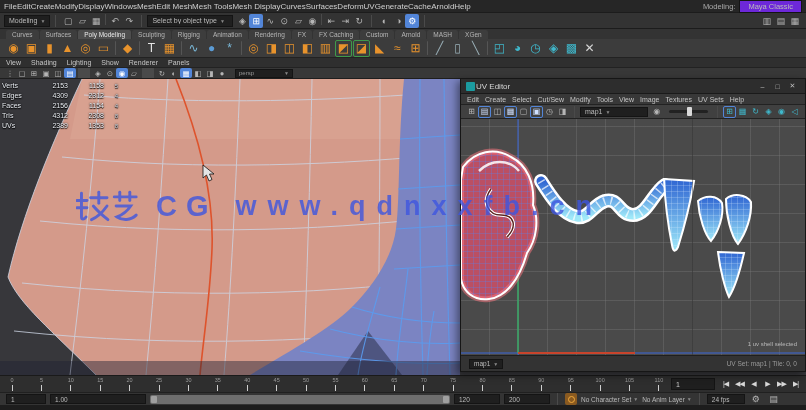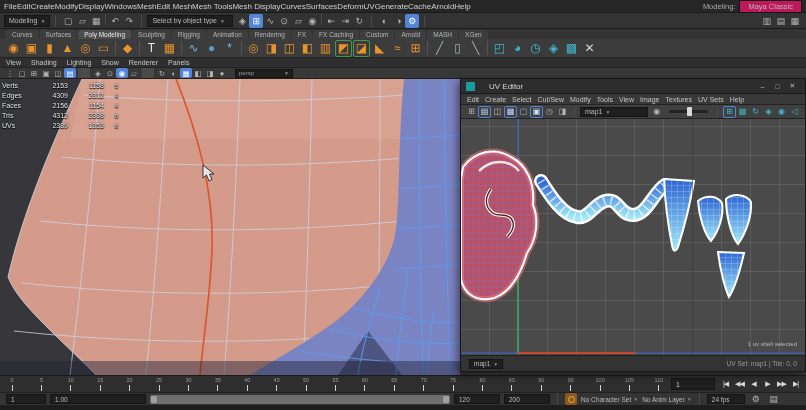--- a/index.html
+++ b/index.html
@@ -2,21 +2,21 @@
 <html style="--bg: #2b2b2b; --accent: #5285d8; --orange: #e8932c; --teal: #3fb8cc; --mesh: #d49a8a; --meshWire: #cdd5e4; --selEdge: #de532c; --blueFace: #7b84c2; --blueWire: #5a9cf0; --vpBg: #37373b; --uvBg: #4a4a4a; --shellTop: #2e64d2; --shellTip: #9fe9f9; --blob: #bb4f63; --blobWire: #5a82ea; --axisBlue: #3a66d8; --axisRed: #c8442c; --axisGreen: #3fae4f; --watermark: #3e56e0;"><head>
 <meta charset="utf-8">
 <style>
   html,body{margin:0;padding:0;background:#111;}
   *{box-sizing:border-box;font-family:"Liberation Sans",sans-serif;}
   .app{position:relative;width:806px;height:410px;background:var(--bg,#2b2b2b);overflow:hidden;color:#c9c9c9;}
   
   .menubar{height:13px;display:flex;align-items:center;padding:0 4px;background:#262626;border-bottom:1px solid #1c1c1c;font-size:8px;gap:9px;white-space:nowrap;}
   .menubar .mi{color:#cfcfcf;cursor:default;}
   .workspace{margin-left:auto;display:flex;align-items:center;gap:4px;font-size:7.5px;color:#aaa;}
-  .workspace .wbox{background:#be185d;border:1px solid #141414;padding:1px 8px;color:#bbb;}
+  .workspace .wbox{background:#6d28d9;border:1px solid #141414;padding:1px 8px;color:#bbb;}
   
   .statusline{height:16px;display:flex;align-items:center;gap:2px;padding:0 4px;background:#333;border-bottom:1px solid #1c1c1c;}
   .field{background:#1f1f1f;border:1px solid #141414;height:12px;display:flex;align-items:center;padding:0 4px;font-size:7px;color:#bbb;gap:3px;}
   .caret{font-size:5px;color:#888;}
   .vsep{width:1px;height:12px;background:#4a4a4a;margin:0 3px;}
   .ic{width:14px;height:14px;display:flex;align-items:center;justify-content:center;font-size:9px;color:#b5b5b5;border-radius:2px;}
   .ic i{font-style:normal;}
   .ic.active{background:var(--accent,#5285d8);color:#fff;}
   .ic.sep{width:1px;height:11px;background:#4a4a4a;margin:0 2px;border-radius:0;}
   .searchbox{display:flex;align-items:center;gap:3px;background:#1f1f1f;border:1px solid #141414;height:12px;width:150px;padding:0 4px;}
@@ -40,21 +40,21 @@
   .vpt-field{margin-left:6px;width:58px;height:9px;background:#1f1f1f;border:1px solid #141414;display:flex;align-items:center;justify-content:space-between;padding:0 3px;font-size:6px;color:#999;}
   
   .viewport{position:relative;height:296px;background:#37373b;overflow:hidden;}
   .hud{position:absolute;left:2px;top:2px;z-index:5;font-size:7px;color:#e9edf3;text-shadow:0 0 2px #000,0 1px 1px #000;}
   .hudrow{display:flex;gap:0;line-height:10px;}
   .hudrow .hl{width:30px;}
   .hudrow .hv{width:36px;text-align:right;}
   .hudrow .hc{width:14px;text-align:right;font-size:6px;color:#cdd3dc;}
   
   .uvwin{position:absolute;left:460px;top:78px;width:346px;height:294px;background:#3a3a3a;border:1px solid #161616;z-index:10;display:flex;flex-direction:column;box-shadow:-3px 3px 8px rgba(0,0,0,.45);}
-  .uvtitle{height:15px;background:#2d2d2d;display:flex;align-items:center;padding:0 5px;gap:14px;border-bottom:1px solid #1a1a1a;}
+  .uvtitle{height:15px;background:#2d2d2d;display:flex;align-items:center;padding:0 5px;gap:1px;border-bottom:1px solid #1a1a1a;}
   .uvtitle .appic{width:9px;height:9px;background:#1b9ba0;border-radius:1px;flex:none;}
   .uvtitle .t{font-size:8px;color:#d6d6d6;flex:1;}
   .winbtn{width:15px;height:13px;display:flex;align-items:center;justify-content:center;font-size:7px;color:#bbb;}
   .uvmenus{height:11px;display:flex;align-items:center;gap:6px;padding:0 6px;background:#383838;border-bottom:1px solid #222;font-size:7px;color:#c5c5c5;white-space:nowrap;}
   .uvtools{height:14px;display:flex;align-items:center;gap:2px;padding:0 4px;background:#404040;border-bottom:1px solid #222;}
   .uvtools .ic{width:13px;height:12px;font-size:8px;}
   .uvtools .ic.active{background:transparent;border:1px solid var(--accent,#5285d8);color:#cfe0ff;}
   .uvtools .teal i{color:var(--teal,#3fb8cc);}
   .slider{position:relative;width:40px;height:3px;background:#222;border-radius:2px;margin:0 4px;}
   .slider .knob{position:absolute;left:18px;top:-3px;width:5px;height:9px;background:#d9d9d9;border-radius:1px;}
@@ -749,14 +749,33 @@
     <span class="rfield" style="width:38px">24 fps</span>
     <span class="ic">
         <i>⚙</i>
       </span>
     <span class="ic">
         <i>▤</i>
       </span>
   </div>
   <div class="cmdstrip"></div>
 
+  <div class="watermark">
+    <svg width="62" height="34" viewBox="0 0 68 36" aria-label="技艺">
+      <g fill="none" stroke="#3e56e0" stroke-width="3.2" stroke-linecap="round">
+        <path d="M6,4 C6,16 6,26 6,30 C6,33 9,33 11,30"></path>
+        <path d="M1,12 H12"></path>
+          <path d="M1,20 H12"></path>
+        <path d="M16,9 H34"></path>
+          <path d="M25,3 V15"></path>
+        <path d="M19,18 C24,24 30,29 35,33"></path>
+        <path d="M34,18 C29,25 24,30 17,33"></path>
+        <path d="M42,8 H66"></path>
+          <path d="M48,3 V12"></path>
+          <path d="M59,3 V12"></path>
+        <path d="M44,18 L60,18 C56,24 50,28 45,30 C51,34 60,34 66,28"></path>
+      </g>
+    </svg>
+    <span class="cg">CG</span>
+    <span class="url">www.qdnxxfb.cn</span>
+  </div>
 
 </div>
 
 </body></html>

